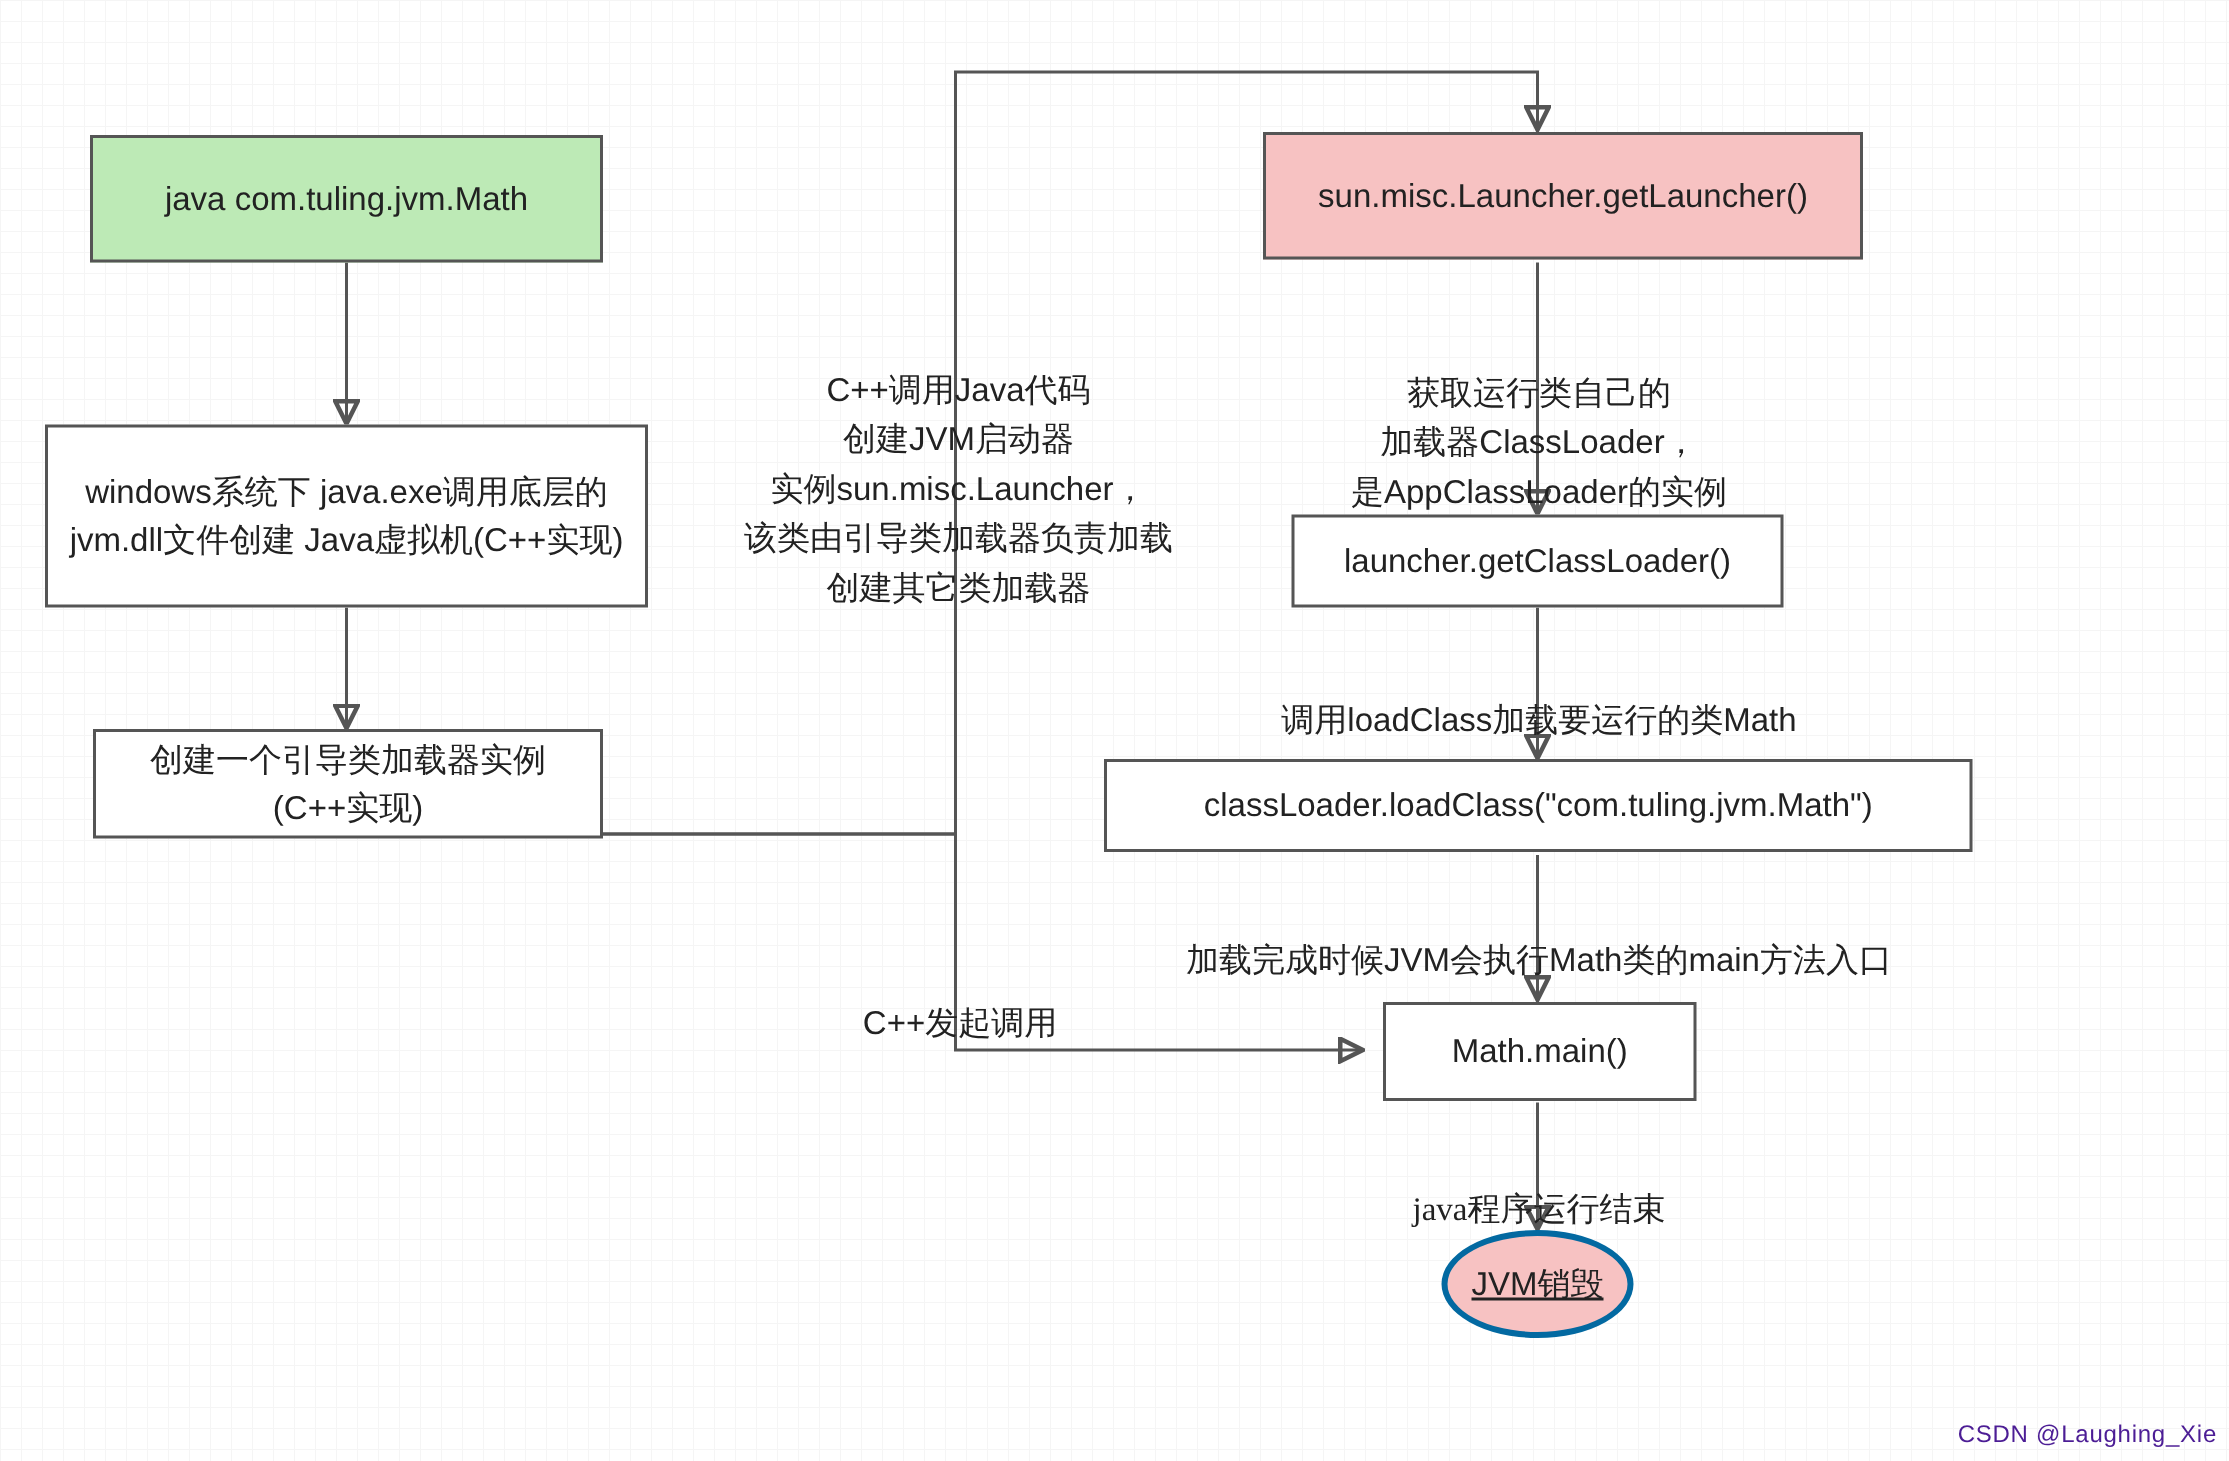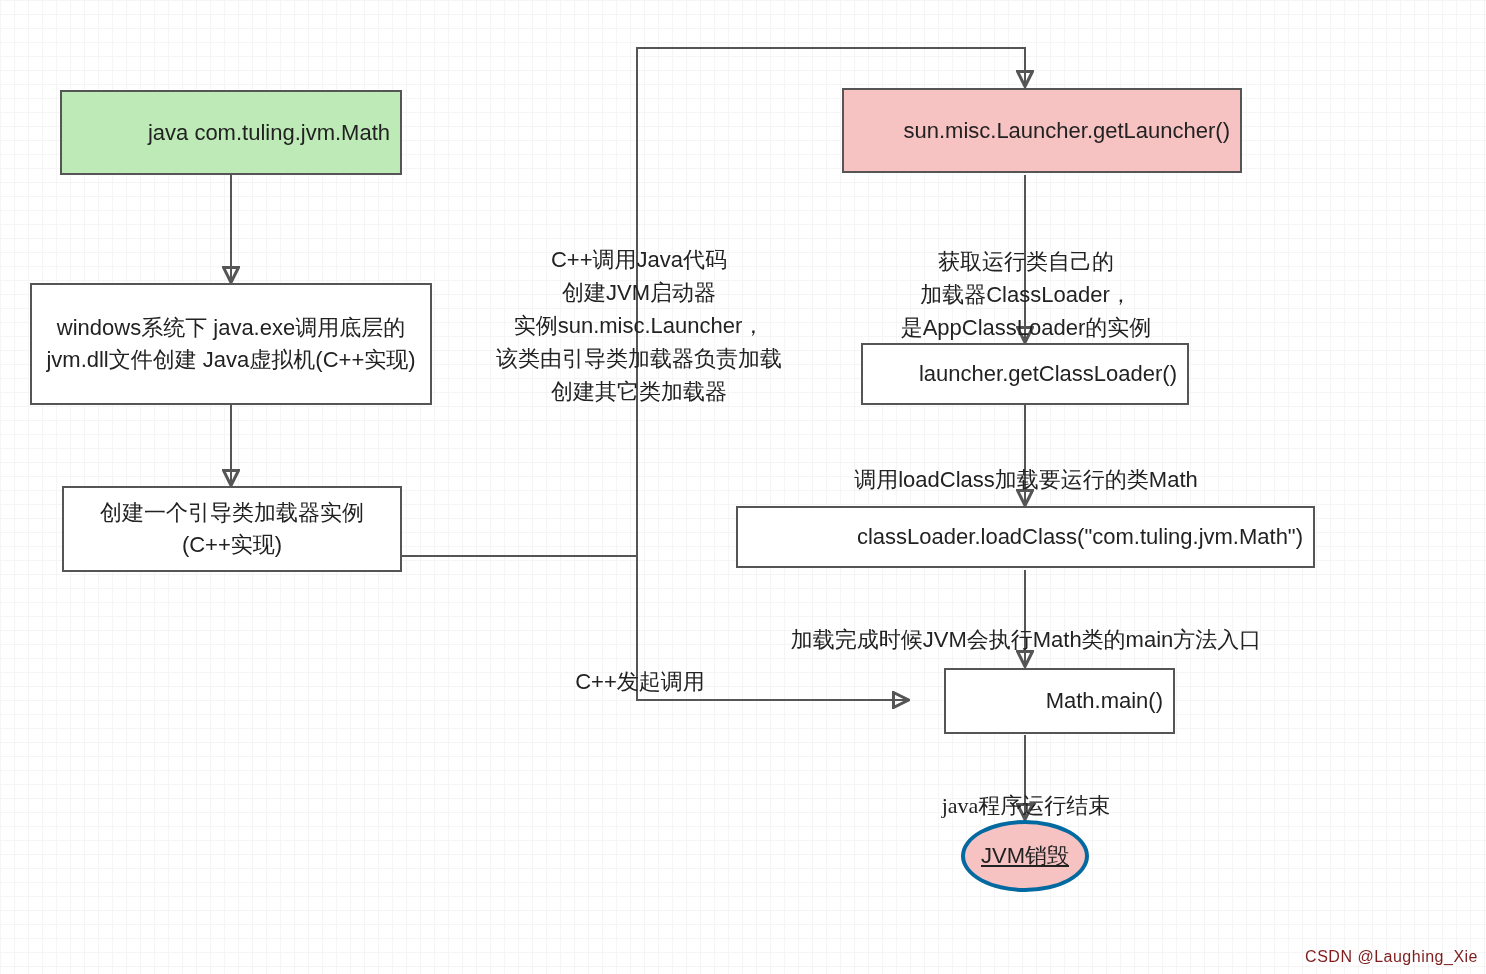--- a/index.html
+++ b/index.html
@@ -15,21 +15,21 @@
       font-family: "Microsoft YaHei", Arial, sans-serif;
       font-size: 22px;
       color: #222;
     }
     .box {
       position: absolute;
       border: 2px solid #555;
       background: #fff;
       display: flex;
       align-items: center;
-      justify-content: flex-end;
+      justify-content: center;
       text-align: center;
       padding: 6px 10px;
       line-height: 1.45;
     }
     .box.green { background: #bdeab6; }
     .box.pink  { background: #f7c2c2; margin-left: 17px; }
     .ellipse {
       position: absolute;
       border: 4px solid #0369a1;
       background: #f7c2c2;
@@ -44,21 +44,21 @@
       text-align: center;
       line-height: 1.5;
       background: transparent;
       white-space: pre-line;
     }
     .watermark {
       position: absolute;
       right: 8px;
       bottom: 8px;
       font-size: 16px;
-      color: #7f1d1d;
+      color: #4c1d95;
       letter-spacing: .5px;
     }
     svg.wires {
       position: absolute;
       inset: 0;
       width: 1486px;
       height: 974px;
       pointer-events: none;
     }
     svg.wires path, svg.wires line { stroke: #555; stroke-width: 2; fill: none; }
@@ -93,38 +93,38 @@
 <div class="box green" style="left:60px;  top:90px;  width:342px; height:85px;">
   <span>java com.tuling.jvm.Math</span>
 </div>
 
 <div class="box" style="left:30px;  top:283px; width:402px; height:122px;">
   <span>windows系统下
 java.exe调用底层的jvm.dll文件创建
 Java虚拟机(C++实现)</span>
 </div>
 
-<div class="box" style="left:62px;  top:486px; width:340px; height:86px;">
+<div class="box" style="left:62px;  top:486px; width:340px; height:73px;">
   <span>创建一个引导类加载器实例
 (C++实现)</span>
 </div>
 
 <div class="box pink" style="left:825px; top:88px;  width:400px; height:85px;">
   <span>sun.misc.Launcher.getLauncher()</span>
 </div>
 
 <div class="box" style="left:861px; top:343px; width:328px; height:62px;">
   <span>launcher.getClassLoader()</span>
 </div>
 
 <div class="box" style="left:736px; top:506px; width:579px; height:62px;">
   <span>classLoader.loadClass("com.tuling.jvm.Math")</span>
 </div>
 
-<div class="box" style="left:944px; top:668px; width:231px; height:66px;">
+<div class="box" style="left:922px; top:668px; width:209px; height:66px;">
   <span>Math.main()</span>
 </div>
 
 <div class="ellipse" style="left:961px; top:820px; width:128px; height:72px;">
   <span>JVM销毁</span>
 </div>
 
 <div class="label" style="left:472px; top:210px; width:334px;">
   <span>C++调用Java代码
 创建JVM启动器

